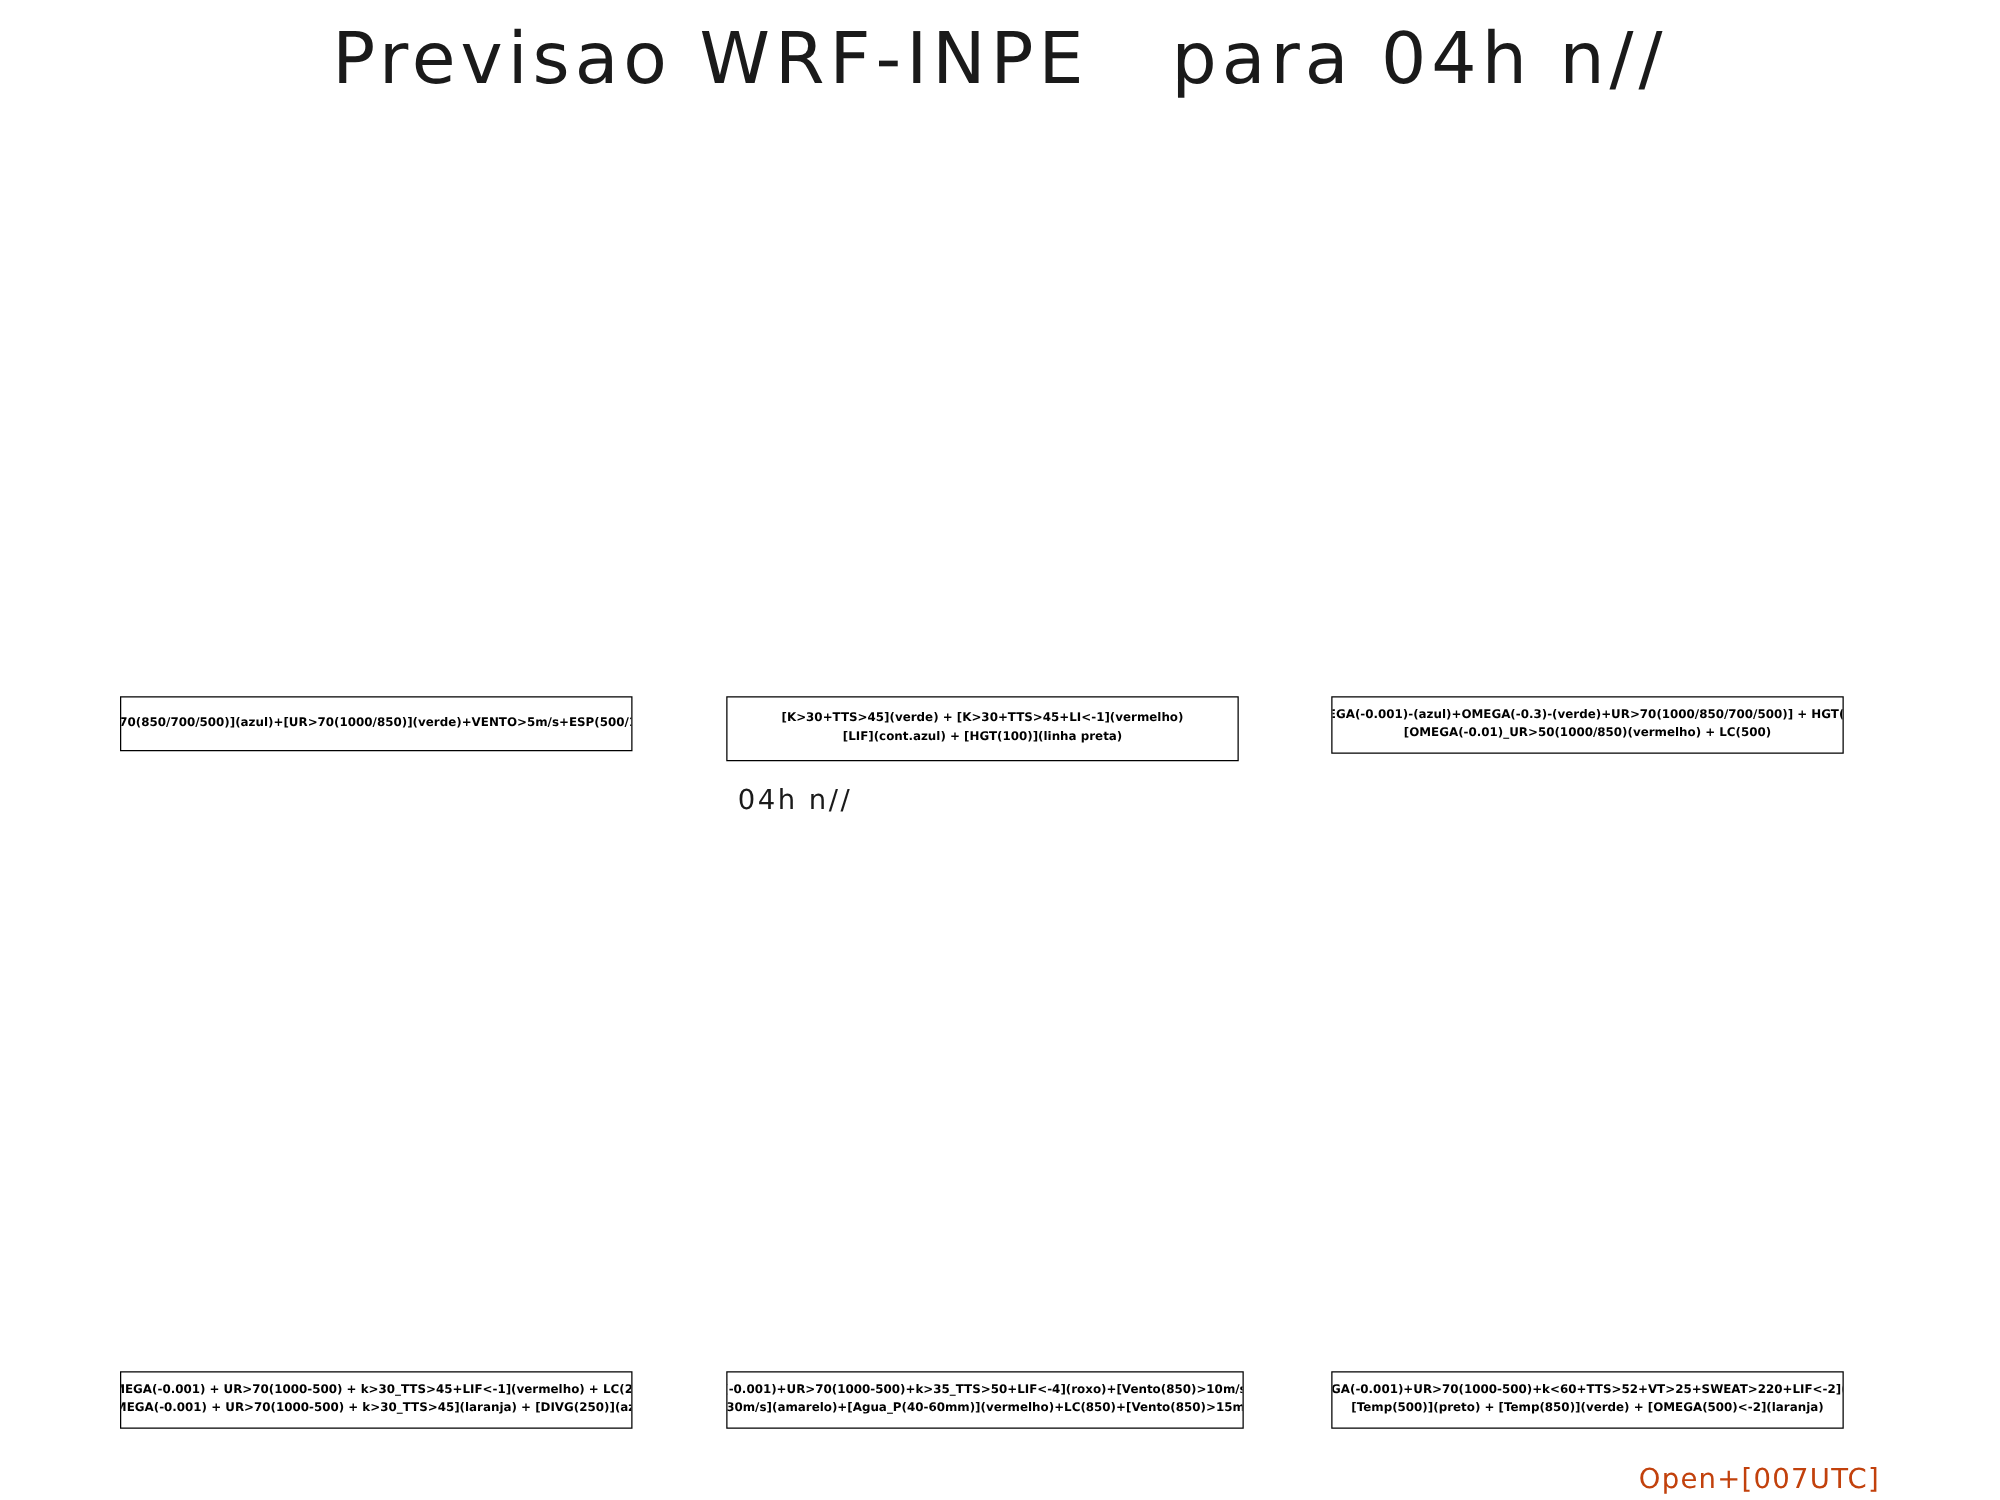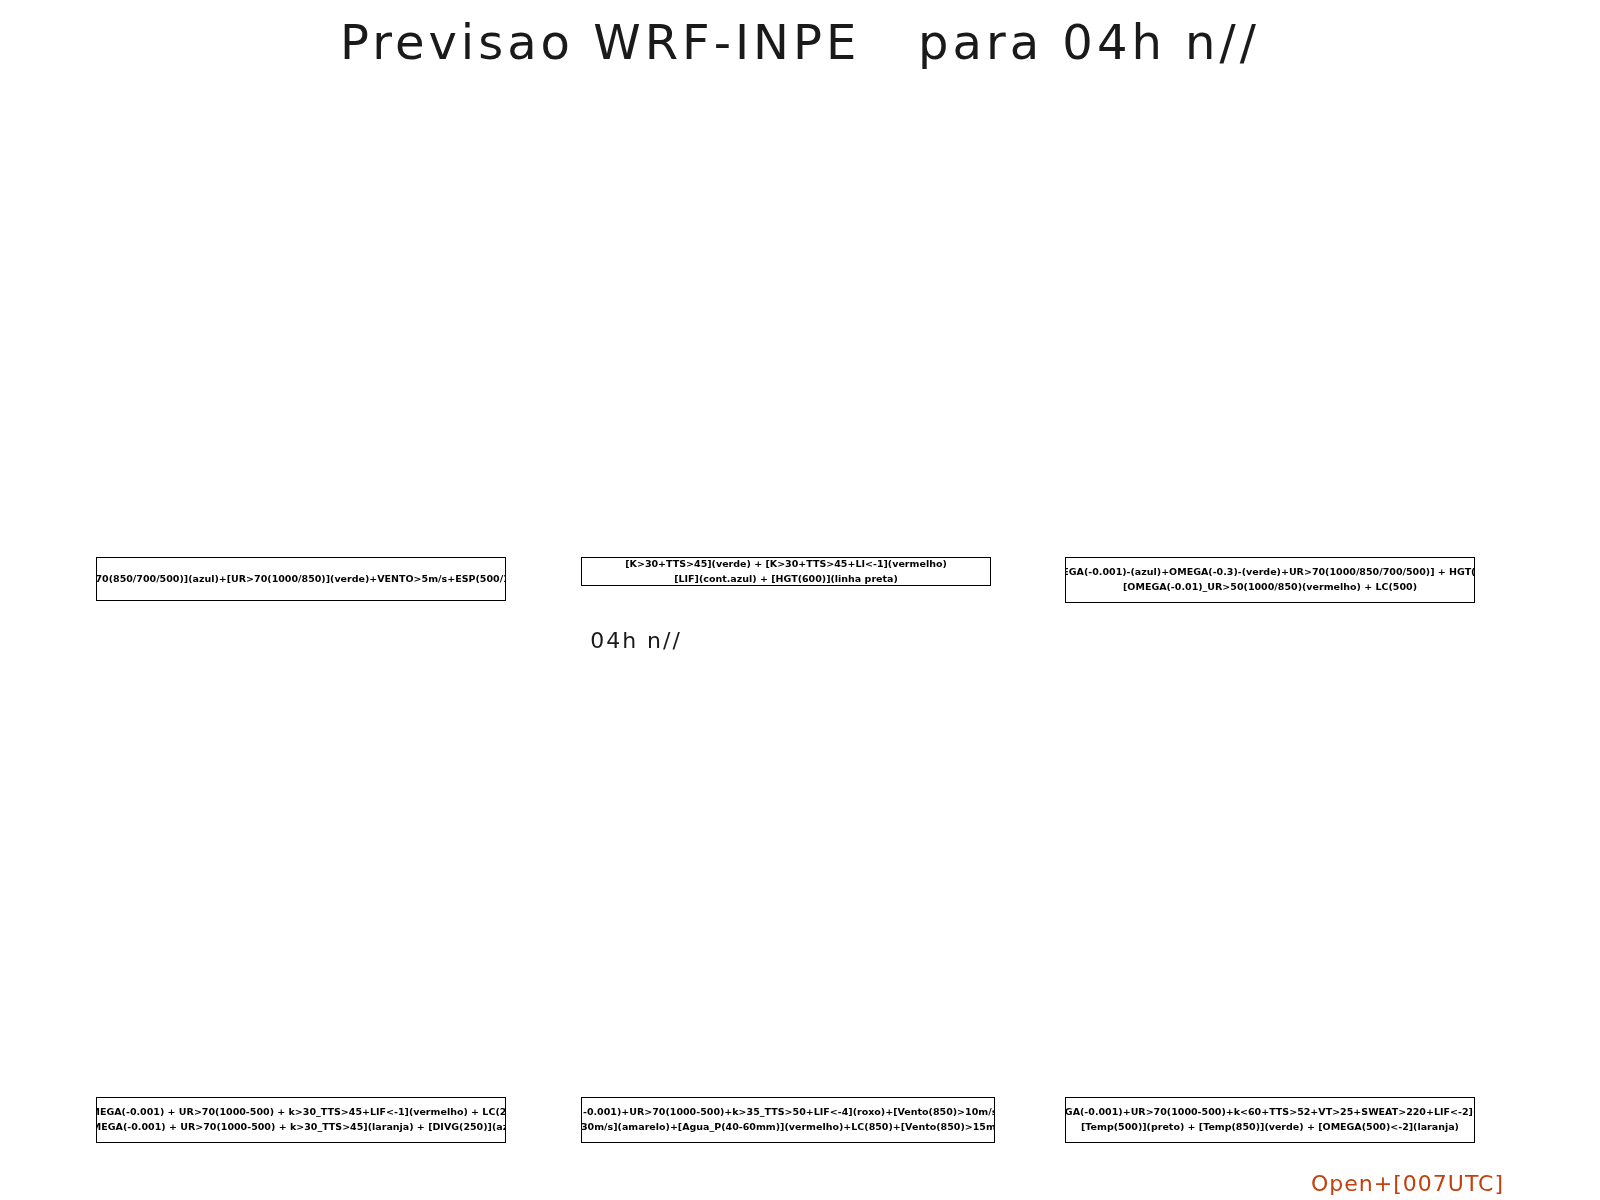--- a/index.html
+++ b/index.html
@@ -17,21 +17,21 @@
   }
 
   
   .main-title {
     position: absolute;
     left: 0;
     top: 14px;
     width: 1600px;
     text-align: center;
     font-family: "DejaVu Sans", sans-serif;
-    font-size: 48px;
+    font-size: 57px;
     font-weight: 400;
     letter-spacing: 4px;
     color: #1a1a1a;
     white-space: pre;
   }
 
   
   .mid-label {
     position: absolute;
     left: 0;
@@ -64,21 +64,21 @@
     white-space: nowrap;
     overflow: hidden;
   }
   .legend-box .line {
     display: block;
     white-space: nowrap;
   }
 
   
   .box-r1c1 { left: 96px;  top: 557px;  width: 410px; height: 44px; }
-  .box-r1c2 { left: 581px; top: 557px;  width: 410px; height: 29px; }
+  .box-r1c2 { left: 581px; top: 557px;  width: 410px; height: 52px; }
   .box-r1c3 { left: 1065px;top: 557px;  width: 410px; height: 46px; }
 
   
   .box-r2c1 { left: 96px;  top: 1097px; width: 410px; height: 46px; }
   .box-r2c2 { left: 581px; top: 1097px; width: 414px; height: 46px; }
   .box-r2c3 { left: 1065px;top: 1097px; width: 410px; height: 46px; }
 
   
   .footer-label {
     position: absolute;
@@ -94,21 +94,21 @@
 <body>
 
 <div class="main-title">Previsao WRF-INPE   para 04h n//</div>
 
 <div class="legend-box box-r1c1">
   <span class="line">[UR&gt;70(850/700/500)](azul)+[UR&gt;70(1000/850)](verde)+VENTO&gt;5m/s+ESP(500/1000)</span>
 </div>
 
 <div class="legend-box box-r1c2">
   <span class="line">[K&gt;30+TTS&gt;45](verde)  +  [K&gt;30+TTS&gt;45+LI&lt;-1](vermelho)</span>
-  <span class="line">[LIF](cont.azul)  +  [HGT(600)](linha  preta)</span>
+  <span class="line">[LIF](cont.azul)  +  [HGT(100)](linha  preta)</span>
 </div>
 
 <div class="legend-box box-r1c3">
   <span class="line">[OMEGA(-0.001)-(azul)+OMEGA(-0.3)-(verde)+UR&gt;70(1000/850/700/500)]  +  HGT(500)</span>
   <span class="line">[OMEGA(-0.01)_UR&gt;50(1000/850)(vermelho)  +  LC(500)</span>
 </div>
 
 <div class="mid-label">04h n//</div>
 
 <div class="legend-box box-r2c1">

